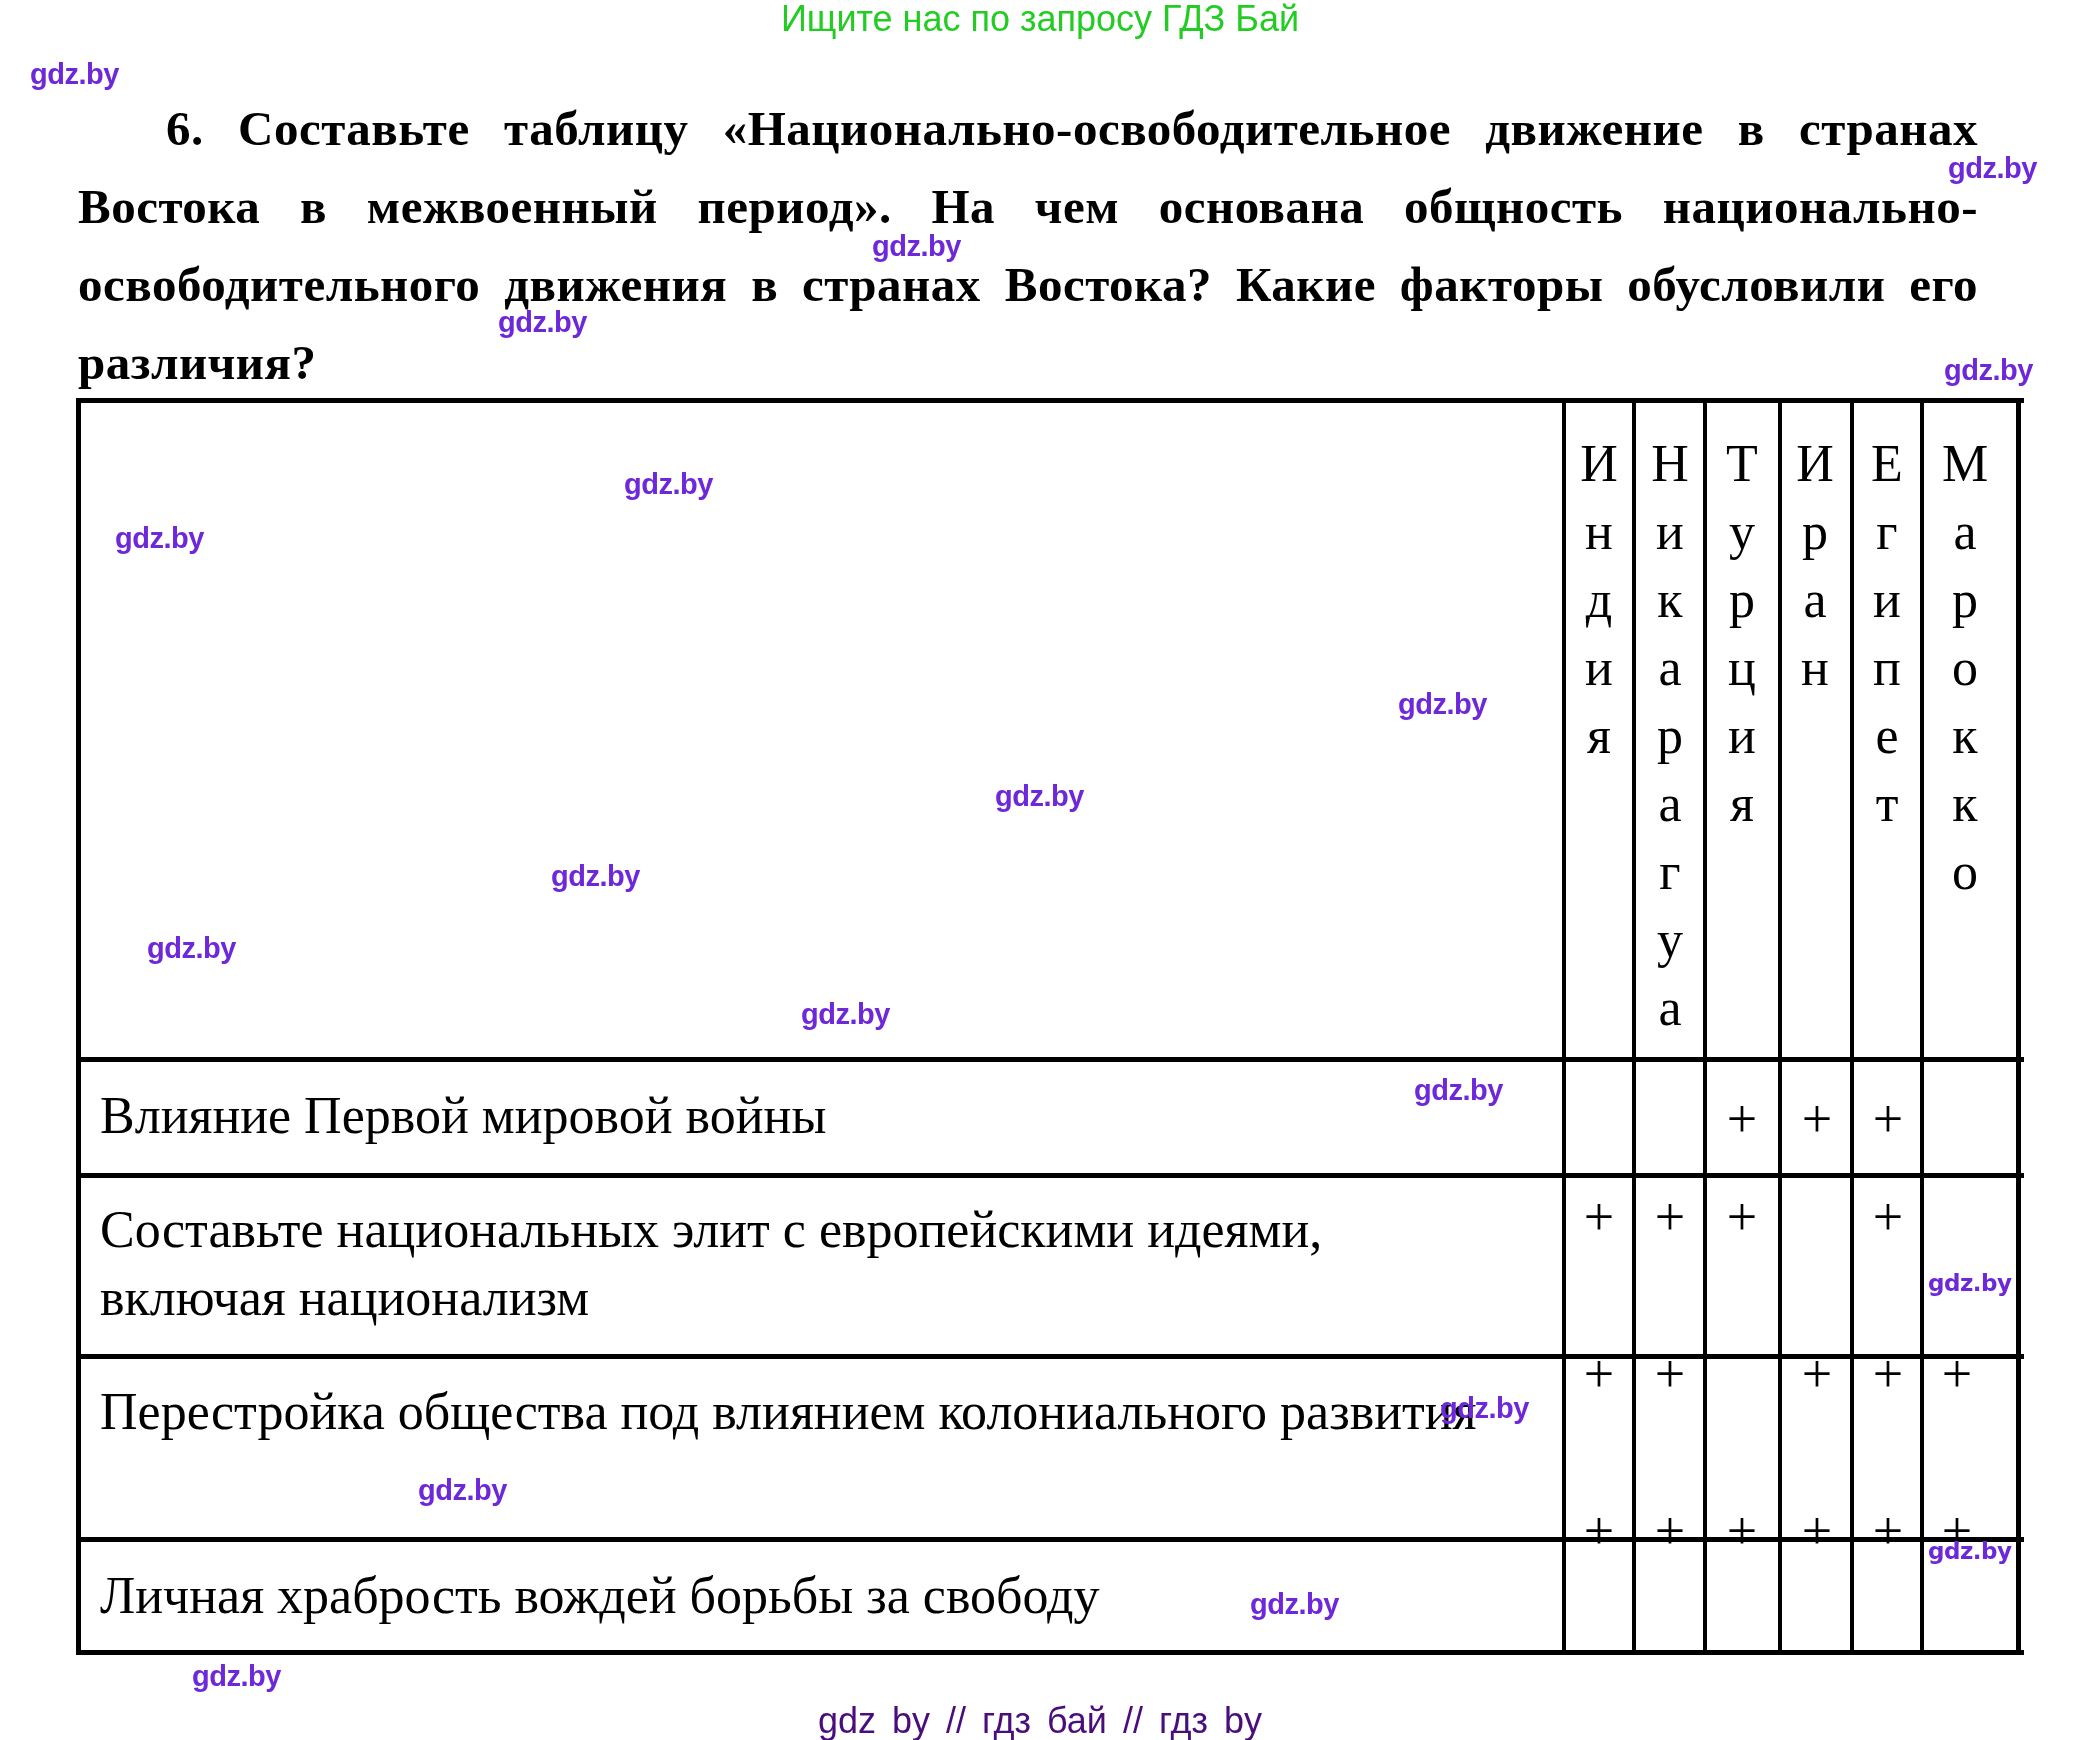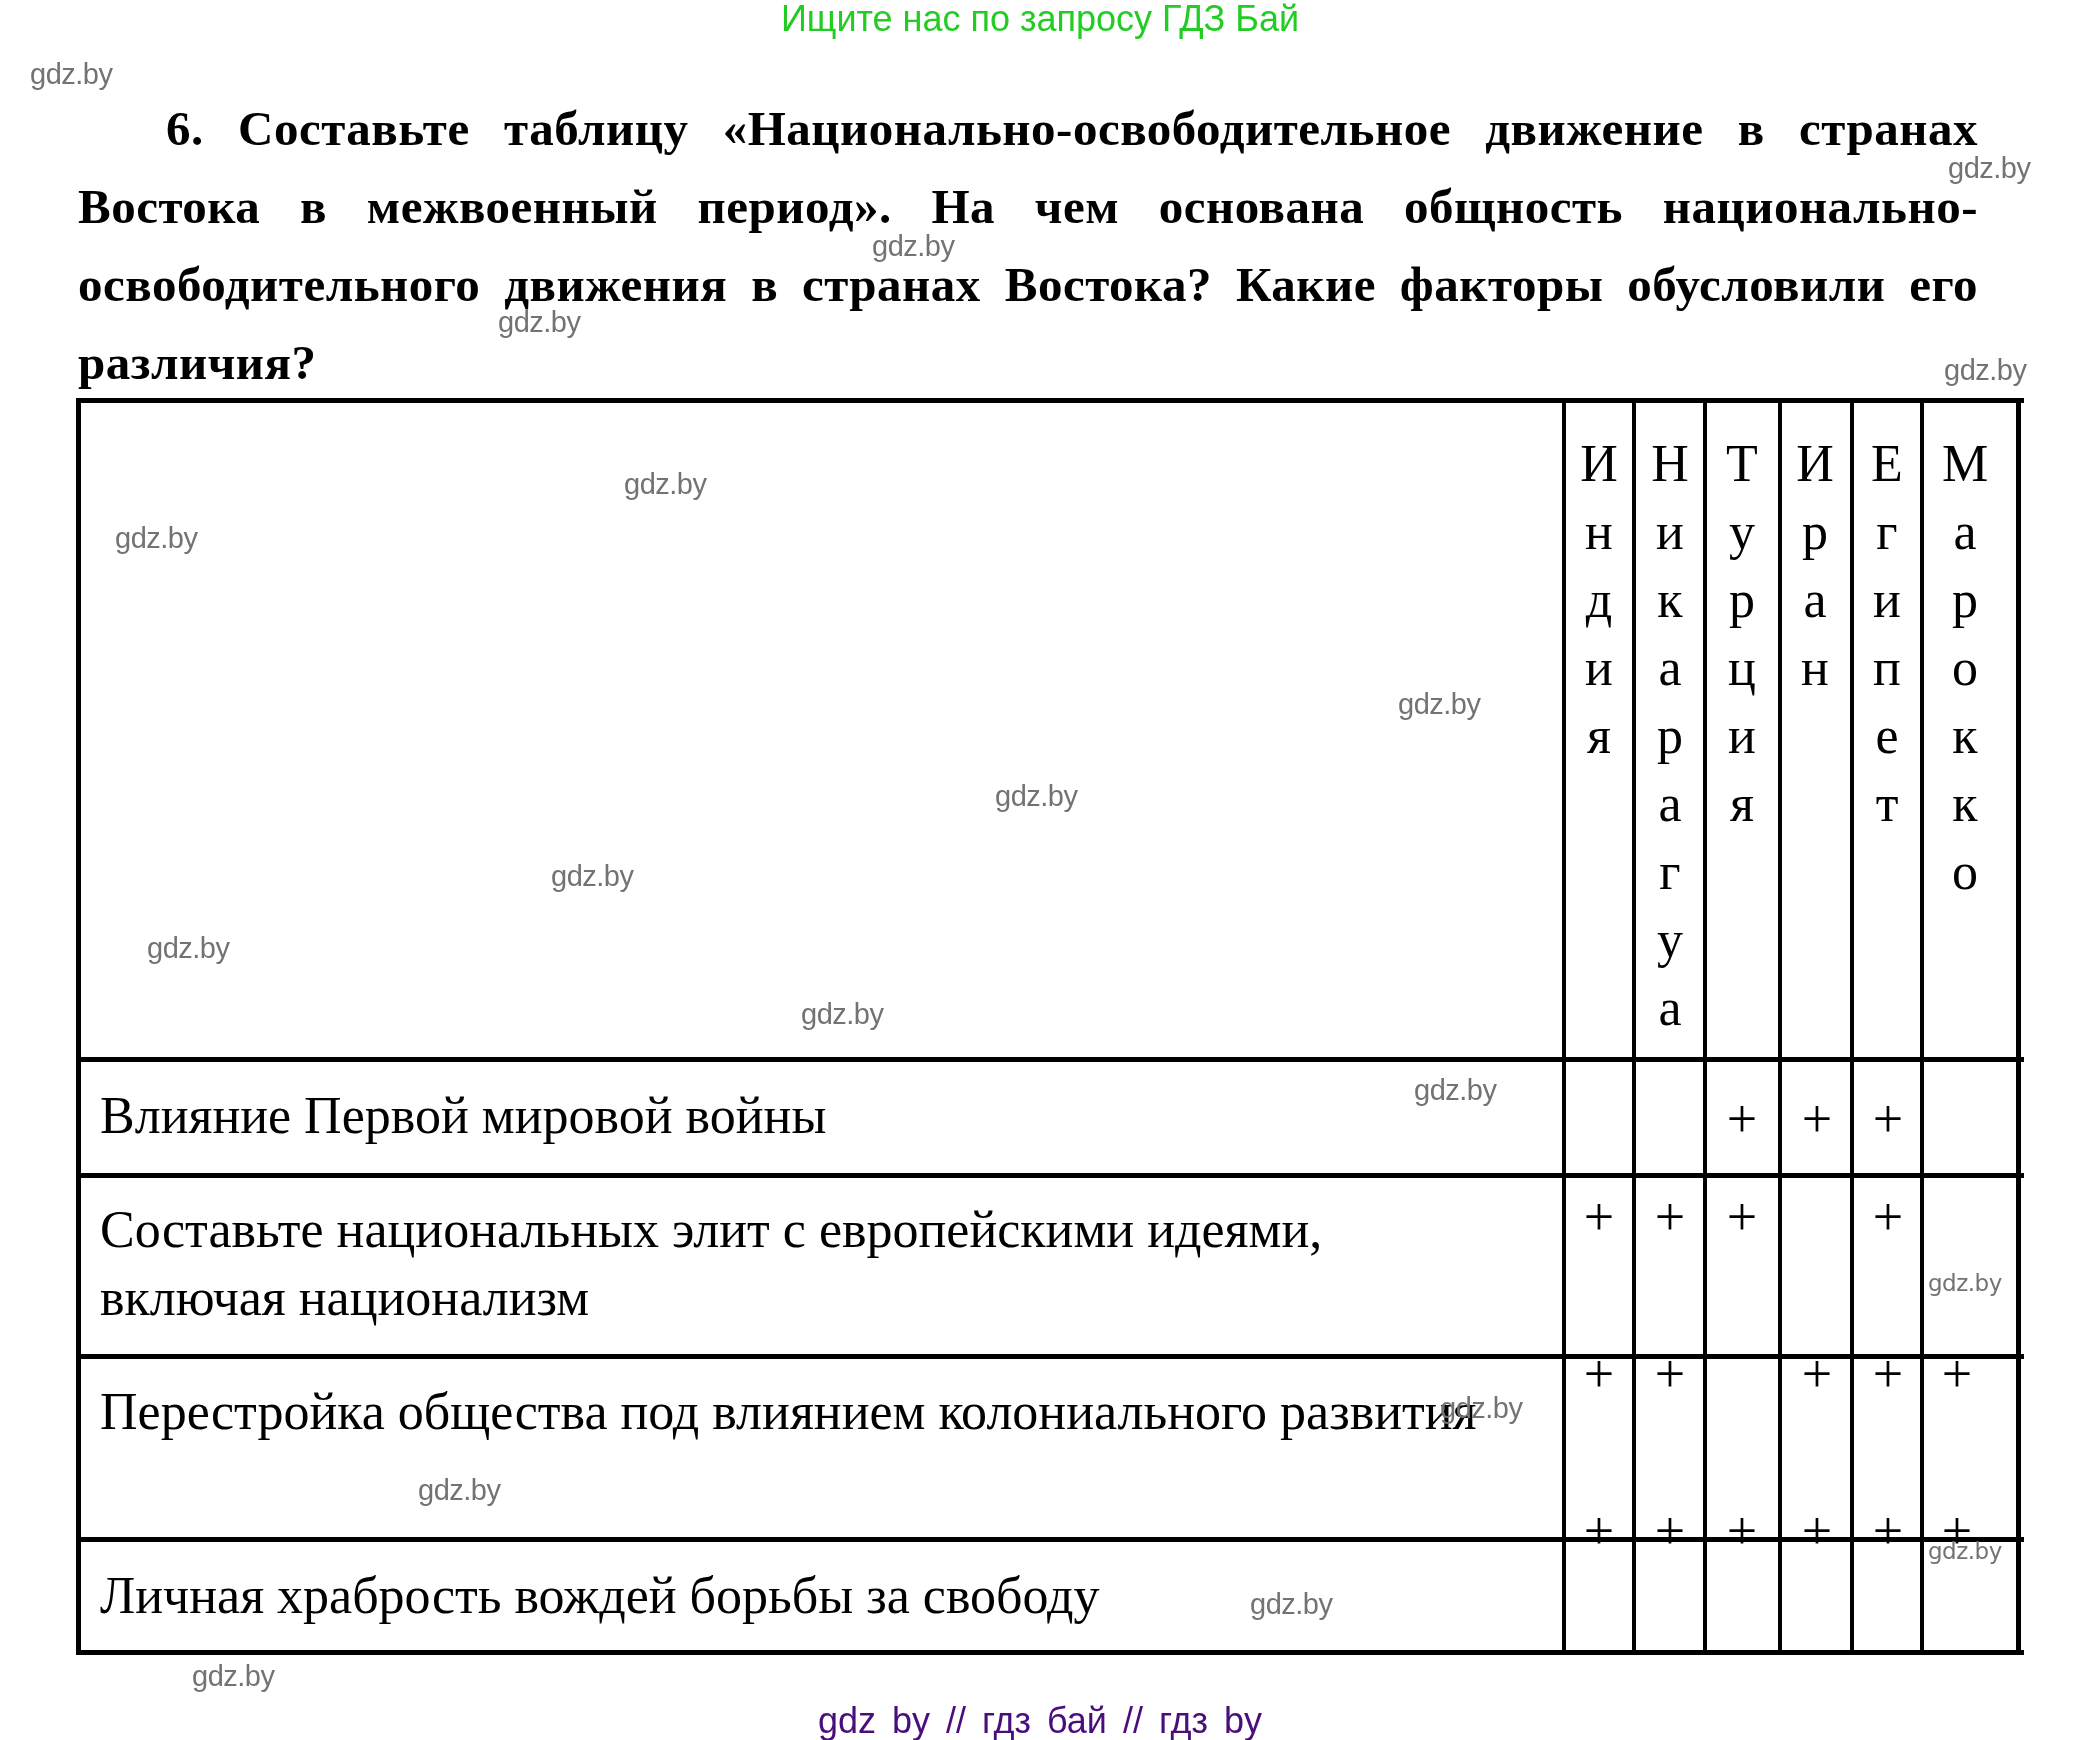--- a/index.html
+++ b/index.html
@@ -1,19 +1,19 @@
 <!DOCTYPE html>
 <html><head>
 <meta charset="utf-8">
 <style>
   html, body { margin:0; padding:0; background:#ffffff; }
   body { width:2080px; height:1740px; position:relative; overflow:hidden; }
   .banner { position:absolute; left:0; top:-2px; width:2080px; text-align:center;
     font-family:"Liberation Sans", sans-serif; font-size:36px; color:#22cc22; }
-  .wm { position:absolute; font-family:"Liberation Sans", sans-serif; font-size:29px; color:#737373; line-height:1; letter-spacing:-0.5px; }
+  .wm { position:absolute; font-family:"Liberation Sans", sans-serif; font-size:29px; color:#6d28d9; line-height:1; letter-spacing:-0.5px;font-weight:bold; }
   .wm.small { font-size:23px; font-family:"DejaVu Sans", sans-serif; }
   .title { position:absolute; left:78px; top:90px; width:1900px;
     font-family:"Liberation Serif", serif; font-weight:bold; font-size:49px; line-height:78px;
     text-align:justify; text-align-last:left; color:#000; letter-spacing:0.5px; }
   .title .indent { display:inline-block; width:88px; }
   .hline { position:absolute; background:#000; }
   .vline { position:absolute; background:#000; }
   .country { position:absolute; top:430px; width:70px; text-align:center;
     font-family:"Liberation Serif", serif; font-size:52px; line-height:68px; color:#000; }
   .country span { display:block; }

